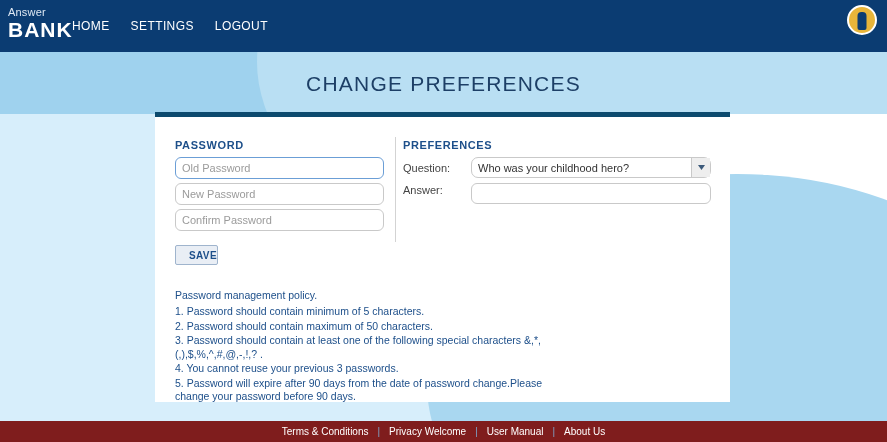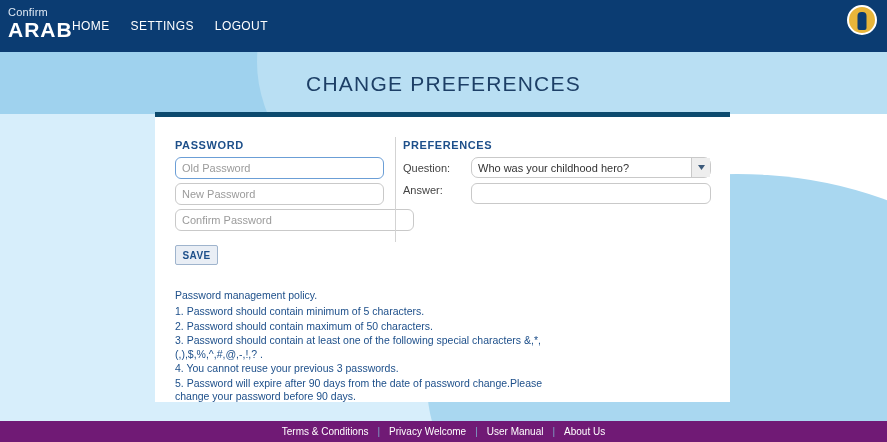--- a/index.html
+++ b/index.html
@@ -178,35 +178,36 @@
     background: #ffffff;
     font-size: 11px;
     color: #777777;
     padding: 0 6px;
     border-radius: 6px;
     outline: none;
   }
   .inp::placeholder { color: #9b9b9b; }
   #old-pass  { left: 20px; top: 40px; width: 209px; border-color: #6b9ed6; }
   #new-pass  { left: 20px; top: 66px; width: 209px; }
-  #conf-pass { left: 20px; top: 92px; width: 239px; }
+  #conf-pass { left: 20px; top: 92px; width: 209px; }
 
   .save-btn {
     position: absolute;
     left: 20px; top: 128px;
     width: 43px; height: 20px;
     background: #e9eef5;
     border: 1px solid #9fb4cd;
     color: #1d4f8a;
     font-size: 10px;
     font-weight: bold;
     letter-spacing: 0.4px;
     border-radius: 2px;
     cursor: pointer;
     padding: 0;
+    text-align: right;
   }
 
   .field-label {
     position: absolute;
     font-size: 11px;
     color: #444444;
   }
   .lbl-question { left: 248px; top: 45px; }
   .lbl-answer  { left: 248px; top: 67px; }
 
@@ -250,21 +251,21 @@
     font-weight: normal;
   }
   .policy-head { margin-bottom: 3px; }
   .policy-item { margin-bottom: 1px; }
 
   
   .footer {
     position: absolute;
     left: 0; bottom: 0;
     width: 887px; height: 21px;
-    background: #701a75;
+    background: #7f1d1d;
     display: flex;
     align-items: center;
     justify-content: center;
     gap: 0;
     z-index: 20;
   }
   .footer a {
     color: #ffffff;
     font-size: 10px;
     text-decoration: none;
@@ -275,22 +276,22 @@
     font-size: 10px;
   }
 </style>
 </head>
 <body>
 
 <div id="app">
 
   <div class="topbar">
     <div class="welcome-block">
-      <span class="welcome-small">Confirm</span>
-      <span class="welcome-user">ARAB</span>
+      <span class="welcome-small">Answer</span>
+      <span class="welcome-user">BANK</span>
     </div>
     <div class="nav">
       <a href="#">HOME</a>
       <a href="#">SETTINGS</a>
       <a href="#">LOGOUT</a>
     </div>
     <div class="logo-wrap">
       <div class="logo-mark"></div>
     </div>
   </div>

